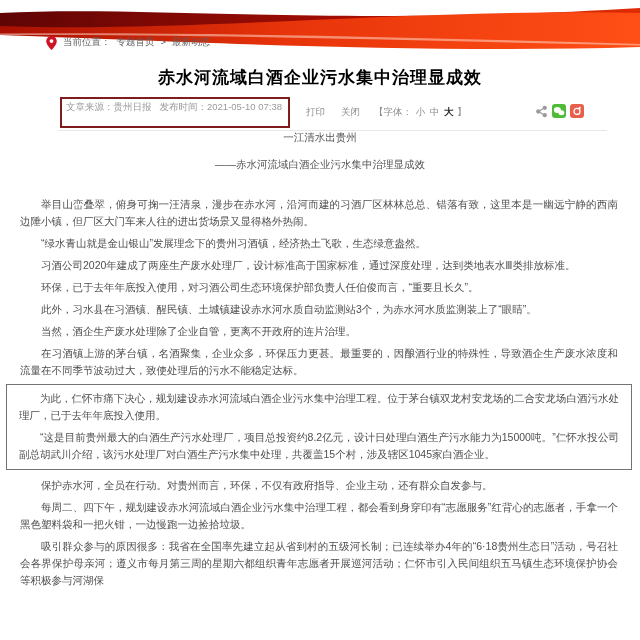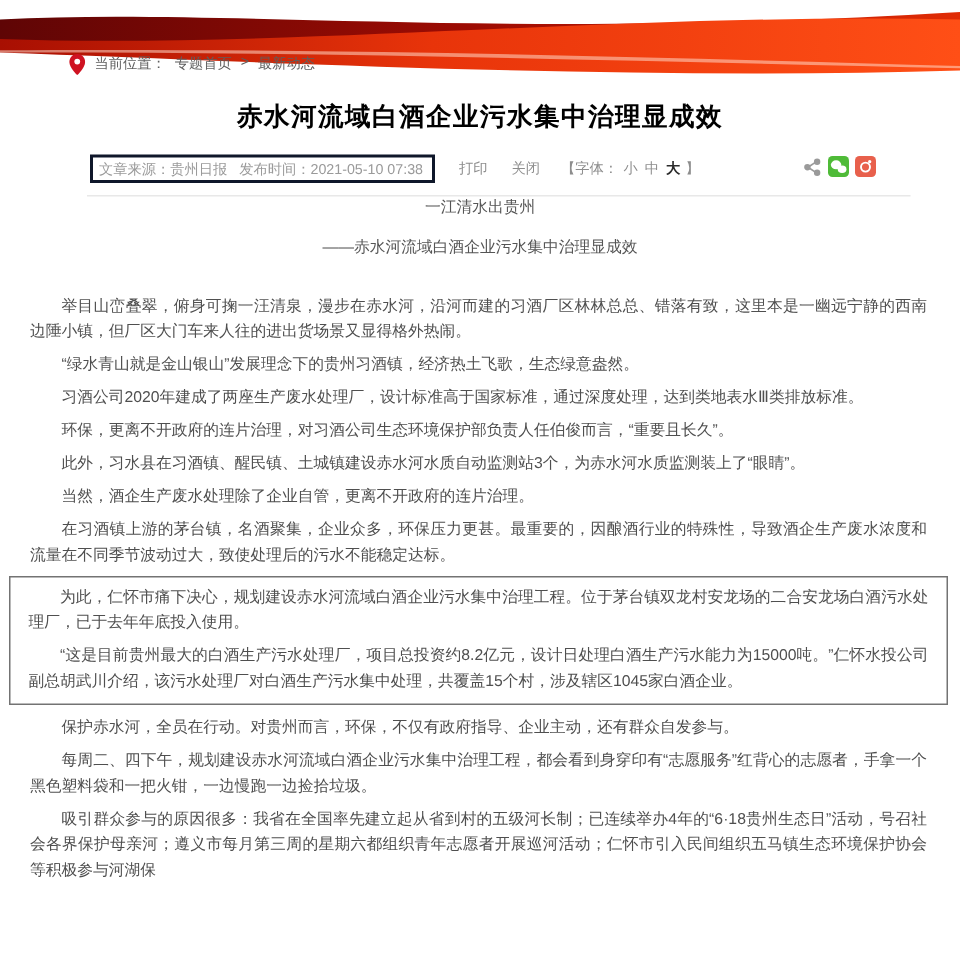--- a/index.html
+++ b/index.html
@@ -24,21 +24,21 @@
     margin-top:14px; text-align:center;
     font-size:17px; font-weight:bold; color:#000000; letter-spacing:1px;
   }
   .meta-row {
     position:relative; margin:12px 0 0 60px; height:22px;
     display:flex; align-items:center;
     font-size:9.5px; color:#9a9a9a; white-space:nowrap;
   }
   .meta-annotation {
     display:inline-flex; align-items:center; gap:8px;
-    border:2px solid #0f172a; padding:2px 6px 0 4px;
+    border:2px solid #7f1d1d; padding:2px 6px 12px 4px;
   }
   .meta-link { margin-left:16px; color:#8d8d8d; cursor:pointer; }
   .font-size-picker { margin-left:14px; color:#8d8d8d; }
   .font-size-picker .fs-opt { cursor:pointer; margin:0 1px; }
   .font-size-picker .fs-large { font-weight:bold; color:#2b2b2b; }
   .share-bar { position:absolute; right:56px; top:3px; display:flex; align-items:center; gap:4px; }
   .share-bar .badge { width:14px; height:14px; border-radius:3px; display:inline-block; cursor:pointer; }
   .divider { margin:7px 33px 0 58px; border-top:1px solid #e8e8e8; }
   .deck { text-align:center; font-size:10.5px; color:#555555; }
   .deck-line1 { }
@@ -142,21 +142,21 @@
 
   <div class="deck">
     <p class="deck-line1">一江清水出贵州</p>
     <p class="deck-line2">——赤水河流域白酒企业污水集中治理显成效</p>
   </div>
 
   <div class="body-text">
     <p>举目山峦叠翠，俯身可掬一汪清泉，漫步在赤水河，沿河而建的习酒厂区林林总总、错落有致，这里本是一幽远宁静的西南边陲小镇，但厂区大门车来人往的进出货场景又显得格外热闹。</p>
     <p>“绿水青山就是金山银山”发展理念下的贵州习酒镇，经济热土飞歌，生态绿意盎然。</p>
     <p>习酒公司2020年建成了两座生产废水处理厂，设计标准高于国家标准，通过深度处理，达到类地表水Ⅲ类排放标准。</p>
-    <p>环保，更离不开政府的连片治理，对习酒公司生态环境保护部负责人任伯俊而言，“重要且长久”。</p>
+    <p>环保，已于去年年底投入使用，对习酒公司生态环境保护部负责人任伯俊而言，“重要且长久”。</p>
     <p>此外，习水县在习酒镇、醒民镇、土城镇建设赤水河水质自动监测站3个，为赤水河水质监测装上了“眼睛”。</p>
     <p>当然，酒企生产废水处理除了企业自管，更离不开政府的连片治理。</p>
     <p>在习酒镇上游的茅台镇，名酒聚集，企业众多，环保压力更甚。最重要的，因酿酒行业的特殊性，导致酒企生产废水浓度和流量在不同季节波动过大，致使处理后的污水不能稳定达标。</p>
 
     <div class="highlight-box">
       <p>为此，仁怀市痛下决心，规划建设赤水河流域白酒企业污水集中治理工程。位于茅台镇双龙村安龙场的二合安龙场白酒污水处理厂，已于去年年底投入使用。</p>
       <p>“这是目前贵州最大的白酒生产污水处理厂，项目总投资约8.2亿元，设计日处理白酒生产污水能力为15000吨。”仁怀水投公司副总胡武川介绍，该污水处理厂对白酒生产污水集中处理，共覆盖15个村，涉及辖区1045家白酒企业。</p>
     </div>
 
     <p>保护赤水河，全员在行动。对贵州而言，环保，不仅有政府指导、企业主动，还有群众自发参与。</p>

